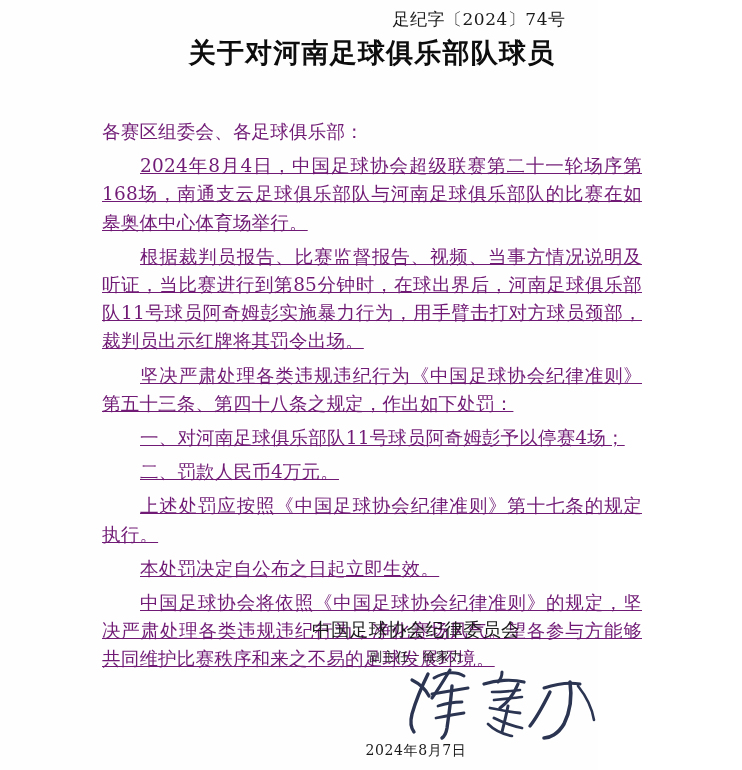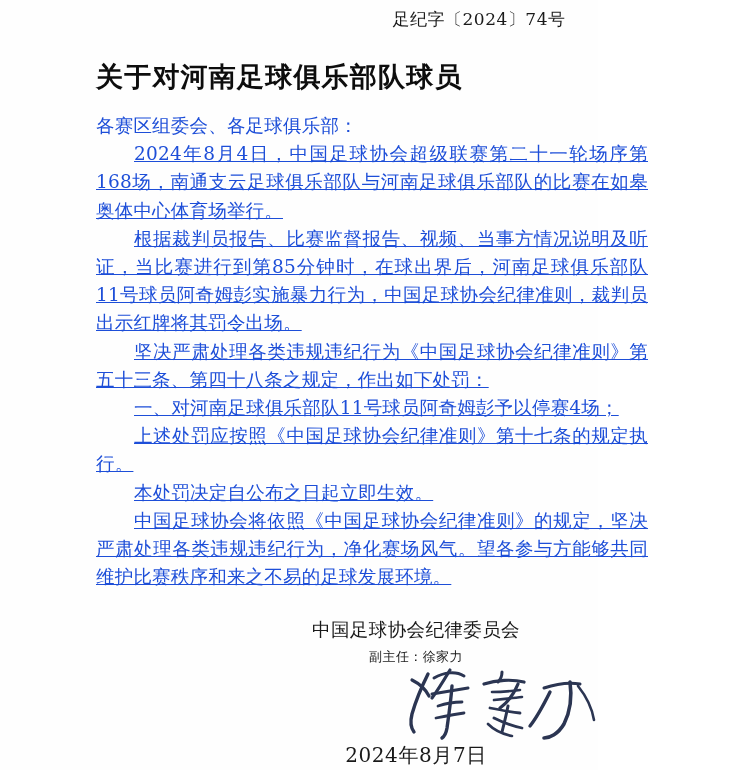--- a/index.html
+++ b/index.html
@@ -36,22 +36,21 @@
     color: #1a1a1a;
     transform: translateX(108px);
   }
 
   
   .title-block {
     position: absolute;
     top: 36px;
     left: 96px;
     width: 552px;
-    text-align: left;
-    margin-top: 24px;
+    text-align: center;
   }
   .title-line {
     font-family: "DejaVu Serif", "Liberation Serif", serif;
     font-weight: bold;
     font-size: 27px;
     line-height: 33px;
     letter-spacing: 1.2px;
     color: #0d0d0d;
   }
 
@@ -62,22 +61,22 @@
     left: 96px;
     width: 552px;
   }
   .para {
     font-size: 18.5px;
     line-height: 28.2px;
     text-align: justify;
     text-align-last: left;
     text-justify: inter-character;
     letter-spacing: 0.2px;
-    color: #1d4ed8;
-    margin: 0;
+    color: #701a75;
+    margin: 6px;
   }
   .para.indent {
     text-indent: 38px;
     text-decoration: underline;
   }
 
   
   .sign-block {
     position: absolute;
     top: 616px;
@@ -114,43 +113,44 @@
     width: 230px;
     height: 80px;
   }
 
   .sign-date {
     position: absolute;
     top: 742px;
     left: 96px;
     width: 552px;
     text-align: center;
-    font-size: 20px;
+    font-size: 14px;
     letter-spacing: 0.6px;
     color: #191919;
     transform: translateX(44px);
   }
 </style>
 </head>
 <body>
 
 <div id="page">
 
   <div class="doc-number">足纪字〔2024〕74号</div>
 
   <div class="title-block">
     <div class="title-line">关于对河南足球俱乐部队球员</div>
   </div>
 
   <div class="body-block">
     <p class="para">各赛区组委会、各足球俱乐部：</p>
     <p class="para indent">2024年8月4日，中国足球协会超级联赛第二十一轮场序第168场，南通支云足球俱乐部队与河南足球俱乐部队的比赛在如皋奥体中心体育场举行。</p>
-    <p class="para indent">根据裁判员报告、比赛监督报告、视频、当事方情况说明及听证，当比赛进行到第85分钟时，在球出界后，河南足球俱乐部队11号球员阿奇姆彭实施暴力行为，中国足球协会纪律准则，裁判员出示红牌将其罚令出场。</p>
+    <p class="para indent">根据裁判员报告、比赛监督报告、视频、当事方情况说明及听证，当比赛进行到第85分钟时，在球出界后，河南足球俱乐部队11号球员阿奇姆彭实施暴力行为，用手臂击打对方球员颈部，裁判员出示红牌将其罚令出场。</p>
     <p class="para indent">坚决严肃处理各类违规违纪行为《中国足球协会纪律准则》第五十三条、第四十八条之规定，作出如下处罚：</p>
     <p class="para indent">一、对河南足球俱乐部队11号球员阿奇姆彭予以停赛4场；</p>
+    <p class="para indent">二、罚款人民币4万元。</p>
     <p class="para indent">上述处罚应按照《中国足球协会纪律准则》第十七条的规定执行。</p>
     <p class="para indent">本处罚决定自公布之日起立即生效。</p>
     <p class="para indent">中国足球协会将依照《中国足球协会纪律准则》的规定，坚决严肃处理各类违规违纪行为，净化赛场风气。望各参与方能够共同维护比赛秩序和来之不易的足球发展环境。</p>
   </div>
 
   <div class="sign-block">
     <div class="sign-org">中国足球协会纪律委员会</div>
     <div class="sign-role">副主任：徐家力</div>
   </div>
 

